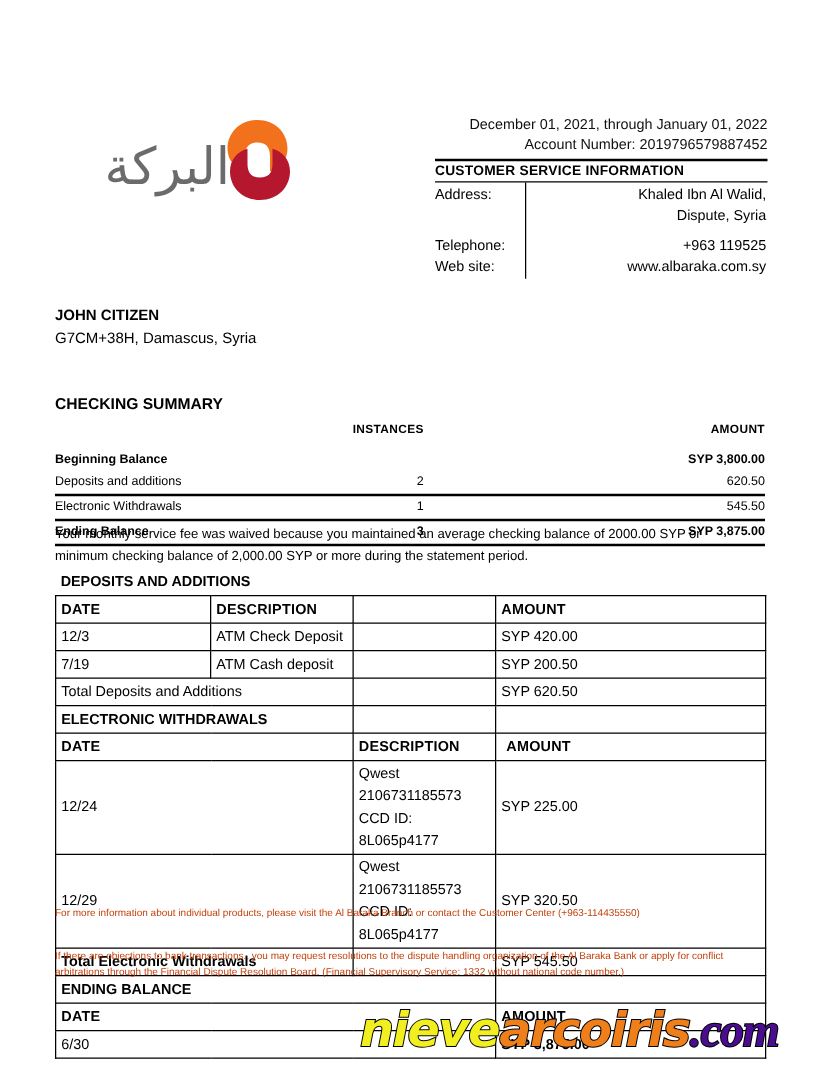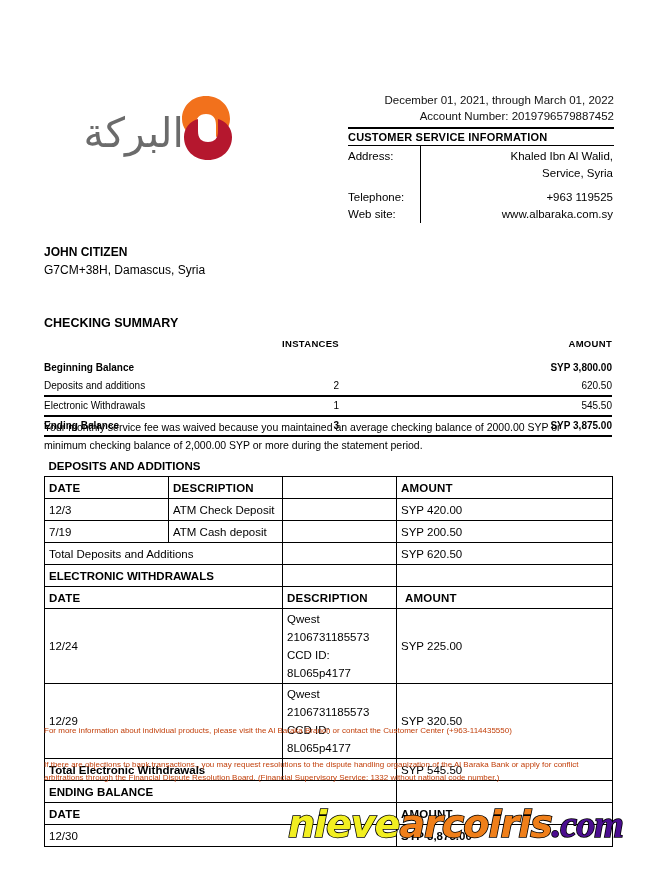--- a/index.html
+++ b/index.html
@@ -226,33 +226,33 @@
 
     <div class="logo-wrap">
       <div class="logo-arabic">البركة</div>
       <svg class="logo-mark" viewBox="0 0 66 68">
         <path d="M32 2 C18 2 8 12 8 25 C8 34 14 41 22 43 L22 31 C22 24 25 20 32 20 C39 20 42 24 42 31 L42 43 C50 41 56 34 56 25 C56 12 46 2 32 2 Z" fill="#f2711c"></path>
         <path d="M34 66 C48 66 58 56 58 43 C58 34 52 27 44 25 L44 37 C44 44 41 48 34 48 C27 48 24 44 24 37 L24 25 C16 27 10 34 10 43 C10 56 20 66 34 66 Z" fill="#b5172e"></path>
       </svg>
     </div>
 
     <div class="hdr-right">
-      <div class="hdr-line">December 01, 2021,  through March 01, 2022</div>
+      <div class="hdr-line">December 01, 2021,  through January 01, 2022</div>
       <div class="hdr-line">Account Number: 2019796579887452</div>
       <div class="rule-thick"></div>
       <div class="csi-title">CUSTOMER SERVICE INFORMATION</div>
       <div class="csi-body">
         <div class="csi-divider"></div>
         <div class="csi-row">
           <div class="csi-label">Address:</div>
           <div class="csi-value">Khaled Ibn Al Walid,</div>
         </div>
         <div class="csi-row">
           <div class="csi-label"></div>
-          <div class="csi-value">Service, Syria</div>
+          <div class="csi-value">Dispute, Syria</div>
         </div>
         <div class="csi-spacer"></div>
         <div class="csi-row">
           <div class="csi-label">Telephone:</div>
           <div class="csi-value">+963 119525</div>
         </div>
         <div class="csi-row">
           <div class="csi-label">Web site:</div>
           <div class="csi-value">www.albaraka.com.sy</div>
         </div>
@@ -382,21 +382,21 @@
 
     <tr>
       <td colspan="3" class="band-title">ENDING BALANCE</td>
       <td></td>
     </tr>
     <tr>
       <td colspan="3" class="col-head">DATE</td>
       <td class="col-head">AMOUNT</td>
     </tr>
     <tr>
-      <td colspan="3">12/30</td>
+      <td colspan="3">6/30</td>
       <td class="bold">SYP 3,875.00</td>
     </tr>
   </tbody>
     </table>
 
   <div class="footer">
     <p class="foot-p">For more information about individual products, please visit the Al Baraka Branch or contact the Customer Center (+963-114435550)</p>
     <p class="foot-p second">If there are objections to bank transactions., you may request resolutions to the dispute handling organization of the Al Baraka Bank or apply for conflict</p>
     <p class="foot-p second">arbitrations through the Financial Dispute Resolution Board. (Financial Supervisory Service: 1332 without national code number.)</p>
   </div>

